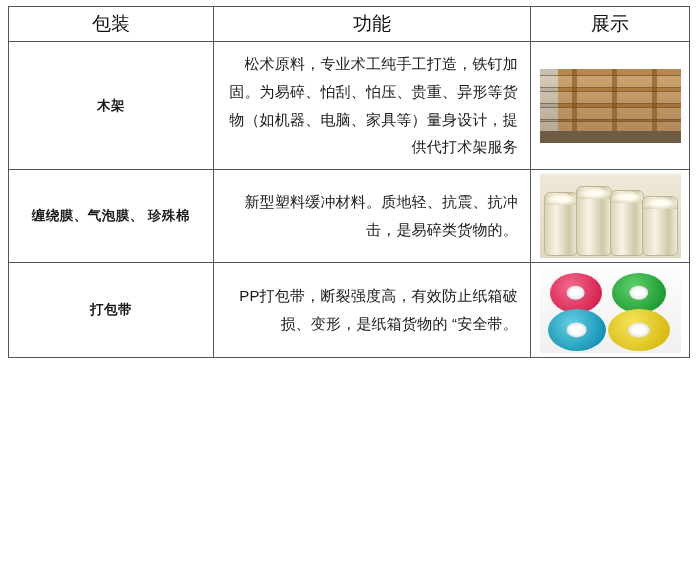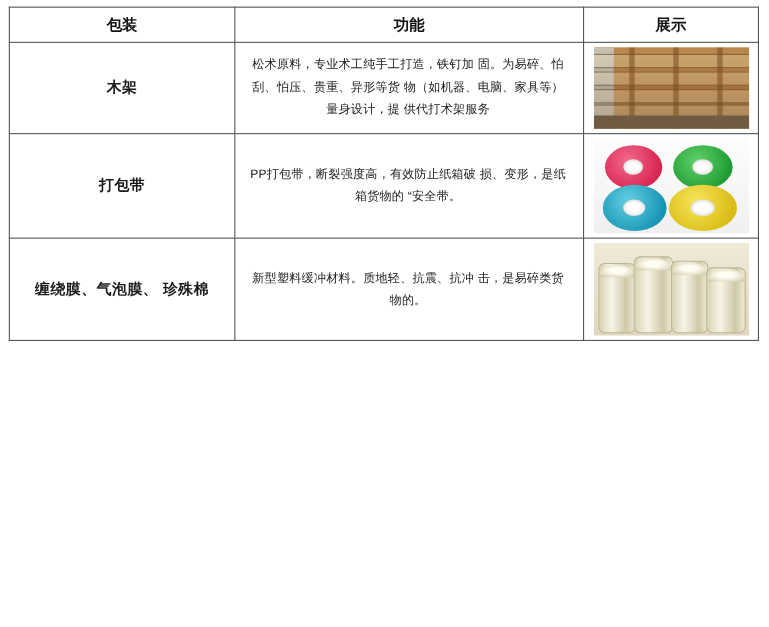--- a/index.html
+++ b/index.html
@@ -30,39 +30,39 @@
     border: 1px solid #555555;
     vertical-align: middle;
     box-sizing: border-box;
   }
   col.c-name { width: 205px; }
   col.c-func { width: 317px; }
   col.c-show { width: 159px; }
 
   thead th {
     height: 32px;
-    font-size: 14px;
-    font-weight: bold;
+    font-size: 19px;
+    font-weight: normal;
     text-align: center;
     color: #111;
     padding: 4px 0;
   }
   td.name-cell {
     text-align: center;
     font-size: 13.5px;
     font-weight: bold;
     padding: 6px 10px;
     line-height: 1.6;
     letter-spacing: 0.5px;
   }
   td.func-cell {
-    font-size: 11px;
+    font-size: 15px;
     line-height: 1.85;
     padding: 8px 12px 8px 10px;
-    text-align: center;
+    text-align: right;
     letter-spacing: 0.2px;
     margin-top: 44px;
   }
   td.show-cell {
     padding: 0;
     text-align: center;
     vertical-align: middle;
   }
   .img-wrap {
     width: 100%;
@@ -205,52 +205,52 @@
               <div class="v" style="left:112px;"></div>
               <div class="floor"></div>
             </div>
           </div>
         </td>
       </tr>
 
 
 
       <tr>
-        <td class="name-cell">打包带</td>
-        <td class="func-cell">PP打包带，断裂强度高，有效防止纸箱破 损、变形，是纸箱货物的 “安全带。</td>
-        <td class="show-cell">
-          <div class="img-wrap">
-            <div class="photo photo-strap">
-              <div class="roll" style="left:10px;top:6px;width:52px;height:40px;background:radial-gradient(circle at 40% 35%,#f36a8d,#d6234f 75%);">
-                <span class="hole"></span>
-              </div>
-              <div class="roll" style="left:72px;top:6px;width:54px;height:40px;background:radial-gradient(circle at 40% 35%,#5fd06a,#1f9b33 75%);">
-                <span class="hole"></span>
-              </div>
-              <div class="roll" style="left:8px;top:42px;width:58px;height:42px;background:radial-gradient(circle at 40% 35%,#63cfe2,#1694b4 75%);">
-                <span class="hole"></span>
-              </div>
-              <div class="roll" style="left:68px;top:42px;width:62px;height:42px;background:radial-gradient(circle at 40% 35%,#f6e45a,#d9bc14 75%);">
-                <span class="hole"></span>
-              </div>
-            </div>
-          </div>
-        </td>
-      </tr>
-
-      <tr>
         <td class="name-cell">缠绕膜、气泡膜、 珍殊棉</td>
         <td class="func-cell">新型塑料缓冲材料。质地轻、抗震、抗冲 击，是易碎类货物的。</td>
         <td class="show-cell">
           <div class="img-wrap">
             <div class="photo photo-film">
               <div class="tube" style="left:4px;top:18px;width:32px;height:62px;"></div>
               <div class="tube" style="left:36px;top:12px;width:34px;height:68px;"></div>
               <div class="tube" style="left:70px;top:16px;width:32px;height:64px;"></div>
               <div class="tube" style="left:102px;top:22px;width:34px;height:58px;"></div>
             </div>
           </div>
         </td>
       </tr>
 
+      <tr>
+        <td class="name-cell">打包带</td>
+        <td class="func-cell">PP打包带，断裂强度高，有效防止纸箱破 损、变形，是纸箱货物的 “安全带。</td>
+        <td class="show-cell">
+          <div class="img-wrap">
+            <div class="photo photo-strap">
+              <div class="roll" style="left:10px;top:6px;width:52px;height:40px;background:radial-gradient(circle at 40% 35%,#f36a8d,#d6234f 75%);">
+                <span class="hole"></span>
+              </div>
+              <div class="roll" style="left:72px;top:6px;width:54px;height:40px;background:radial-gradient(circle at 40% 35%,#5fd06a,#1f9b33 75%);">
+                <span class="hole"></span>
+              </div>
+              <div class="roll" style="left:8px;top:42px;width:58px;height:42px;background:radial-gradient(circle at 40% 35%,#63cfe2,#1694b4 75%);">
+                <span class="hole"></span>
+              </div>
+              <div class="roll" style="left:68px;top:42px;width:62px;height:42px;background:radial-gradient(circle at 40% 35%,#f6e45a,#d9bc14 75%);">
+                <span class="hole"></span>
+              </div>
+            </div>
+          </div>
+        </td>
+      </tr>
+
     </tbody>
   </table>
 </div>
 
 </body></html>

